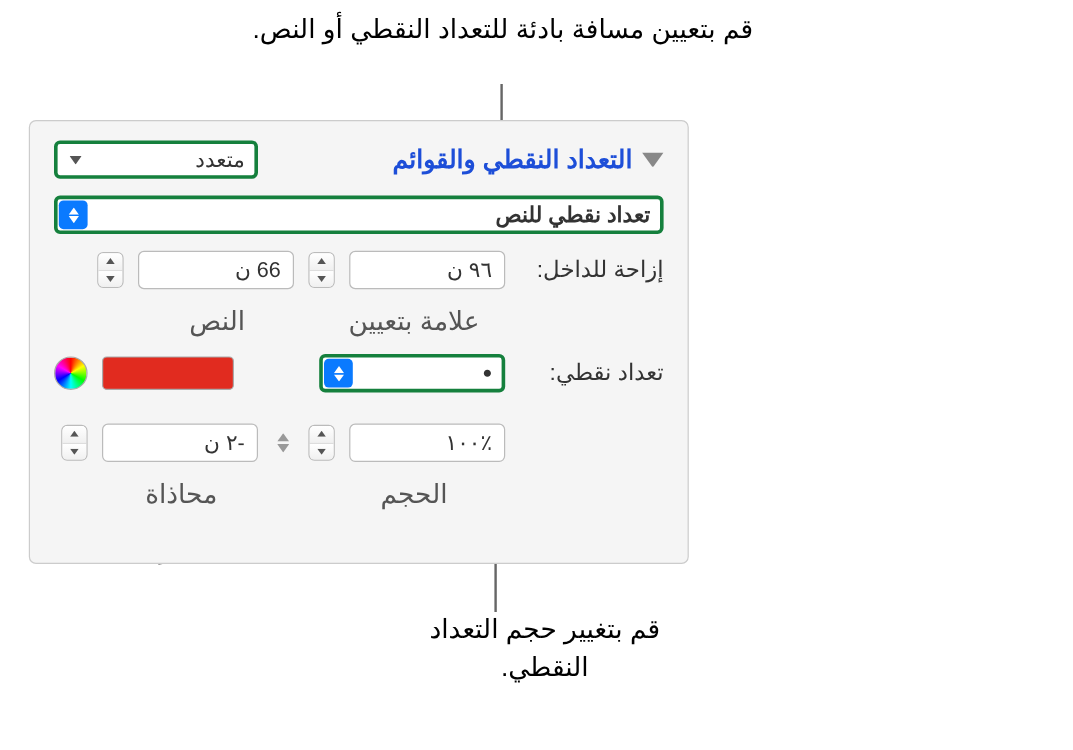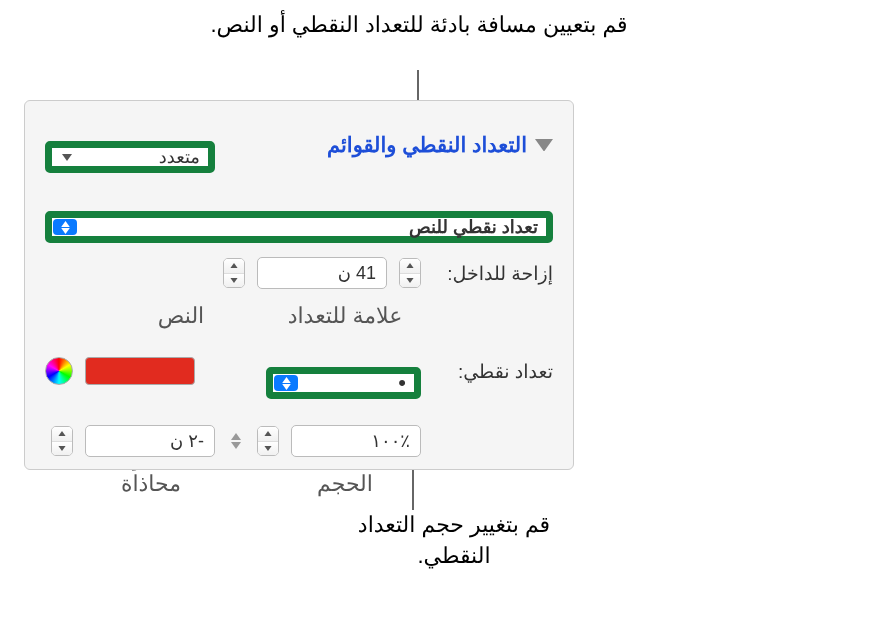--- a/index.html
+++ b/index.html
@@ -52,30 +52,29 @@
     .disclosure {
       display: inline-flex;
       align-items: center;
       justify-content: center;
       width: 18px;
       height: 18px;
       color: #888;
     }
     .dropdown {
       background: #fff;
-      border: 7px solid #15803d;
+      border: 3px solid #15803d;
       border-radius: 5px;
       height: 32px;
       display: flex;
       align-items: center;
       padding: 0 8px;
       font-size: 18px;
       color: #333;
       position: relative;
-      margin-top: 24px;
     }
     .dropdown-arrow {
       position: absolute;
       left: 8px;
       width: 14px;
       height: 10px;
       display: flex;
       align-items: center;
       justify-content: center;
     }
@@ -216,52 +215,55 @@
           </svg>
         <svg viewBox="0 0 10 7">
             <path d="M0 0 L10 0 L5 7 Z"></path>
           </svg>
       </span>
     </div>
   </div>
 
   <div class="row">
     <span class="label" style="width:120px;">إزاحة للداخل:</span>
+    <div class="field">
+      <span>٩٦ ن</span>
+    </div>
     <div class="stepper">
       <div class="stepper-btn">
           <svg viewBox="0 0 10 7">
             <path d="M5 0 L10 7 L0 7 Z"></path>
           </svg>
         </div>
       <div class="stepper-btn">
           <svg viewBox="0 0 10 7">
             <path d="M0 0 L10 0 L5 7 Z"></path>
           </svg>
         </div>
     </div>
     <div class="field">
-      <span>41 ن</span>
+      <span>66 ن</span>
     </div>
     <div class="stepper">
       <div class="stepper-btn">
           <svg viewBox="0 0 10 7">
             <path d="M5 0 L10 7 L0 7 Z"></path>
           </svg>
         </div>
       <div class="stepper-btn">
           <svg viewBox="0 0 10 7">
             <path d="M0 0 L10 0 L5 7 Z"></path>
           </svg>
         </div>
     </div>
   </div>
 
   <div class="sublabel-row">
     <div style="width:120px;"></div>
-    <div class="sublabel" style="width:152px;">علامة للتعداد</div>
+    <div class="sublabel" style="width:152px;">علامة بتعيين</div>
     <div class="sublabel" style="width:152px;">النص</div>
   </div>
 
   <div class="row">
     <span class="label" style="width:120px;">تعداد نقطي:</span>
     <div class="dropdown" style="width:155px;">
       <span style="font-size:22px;">•</span>
       <span class="blue-chevrons">
         <svg viewBox="0 0 10 7">
             <path d="M5 0 L10 7 L0 7 Z"></path>

